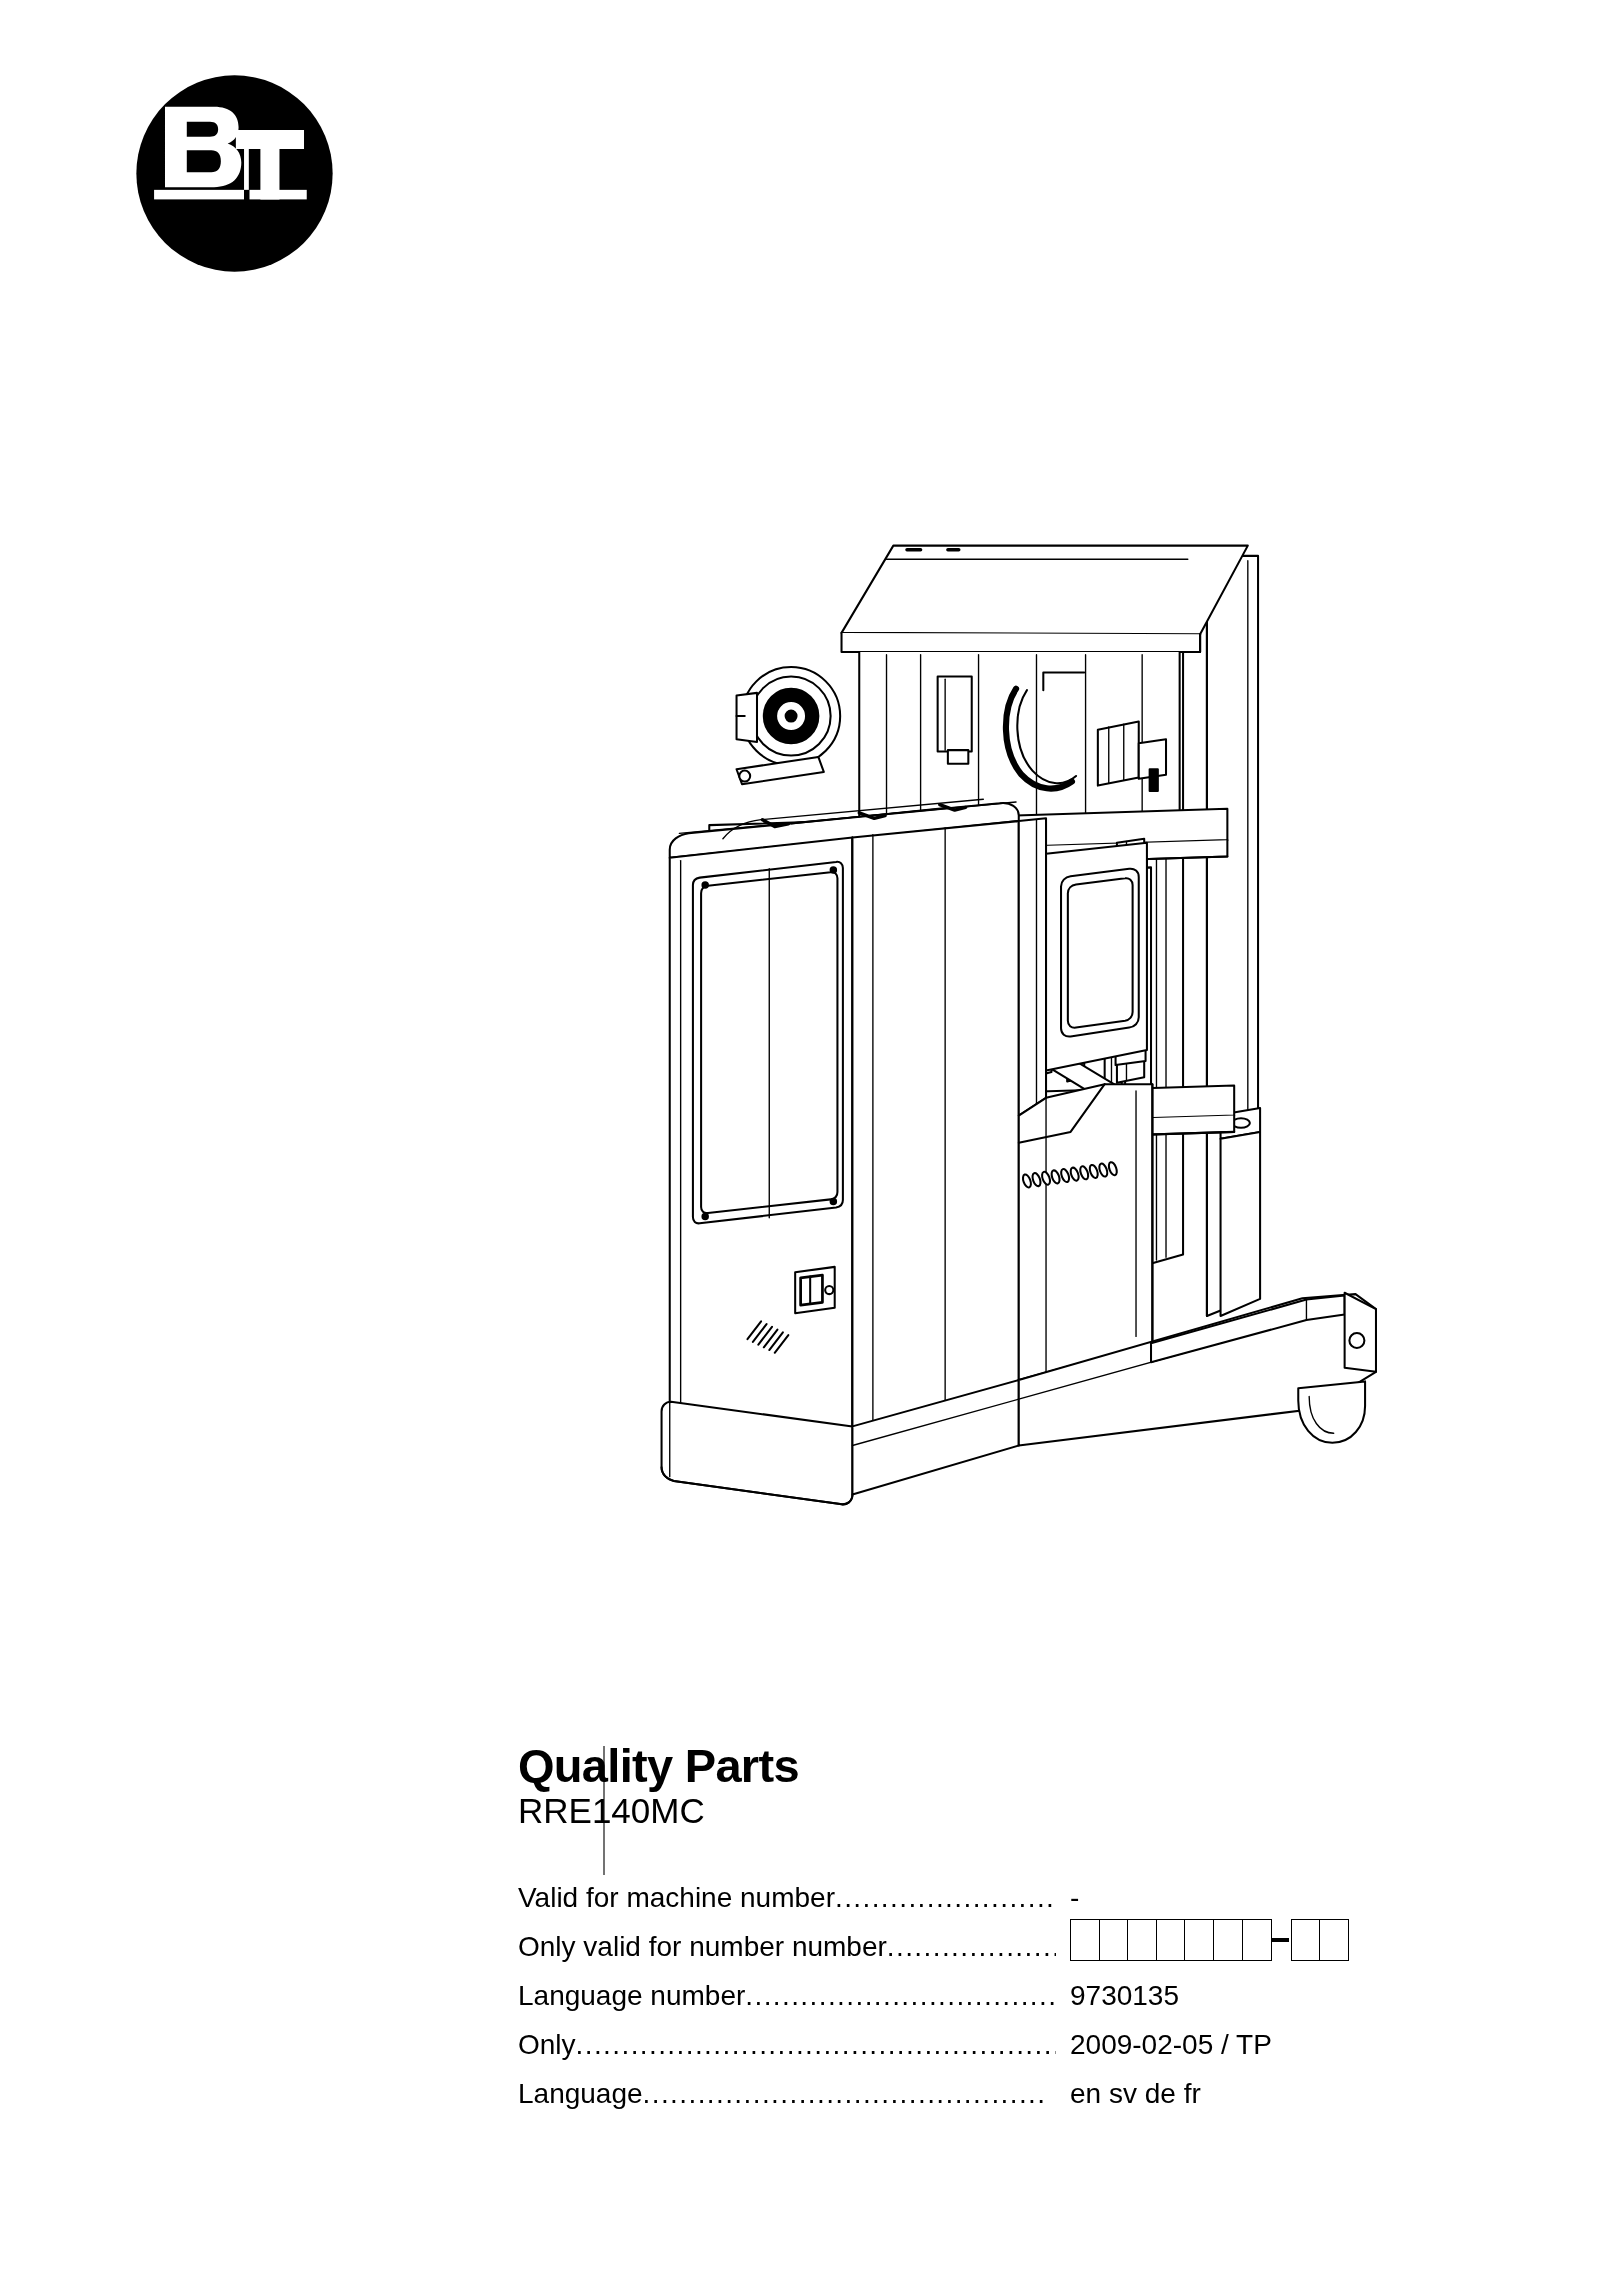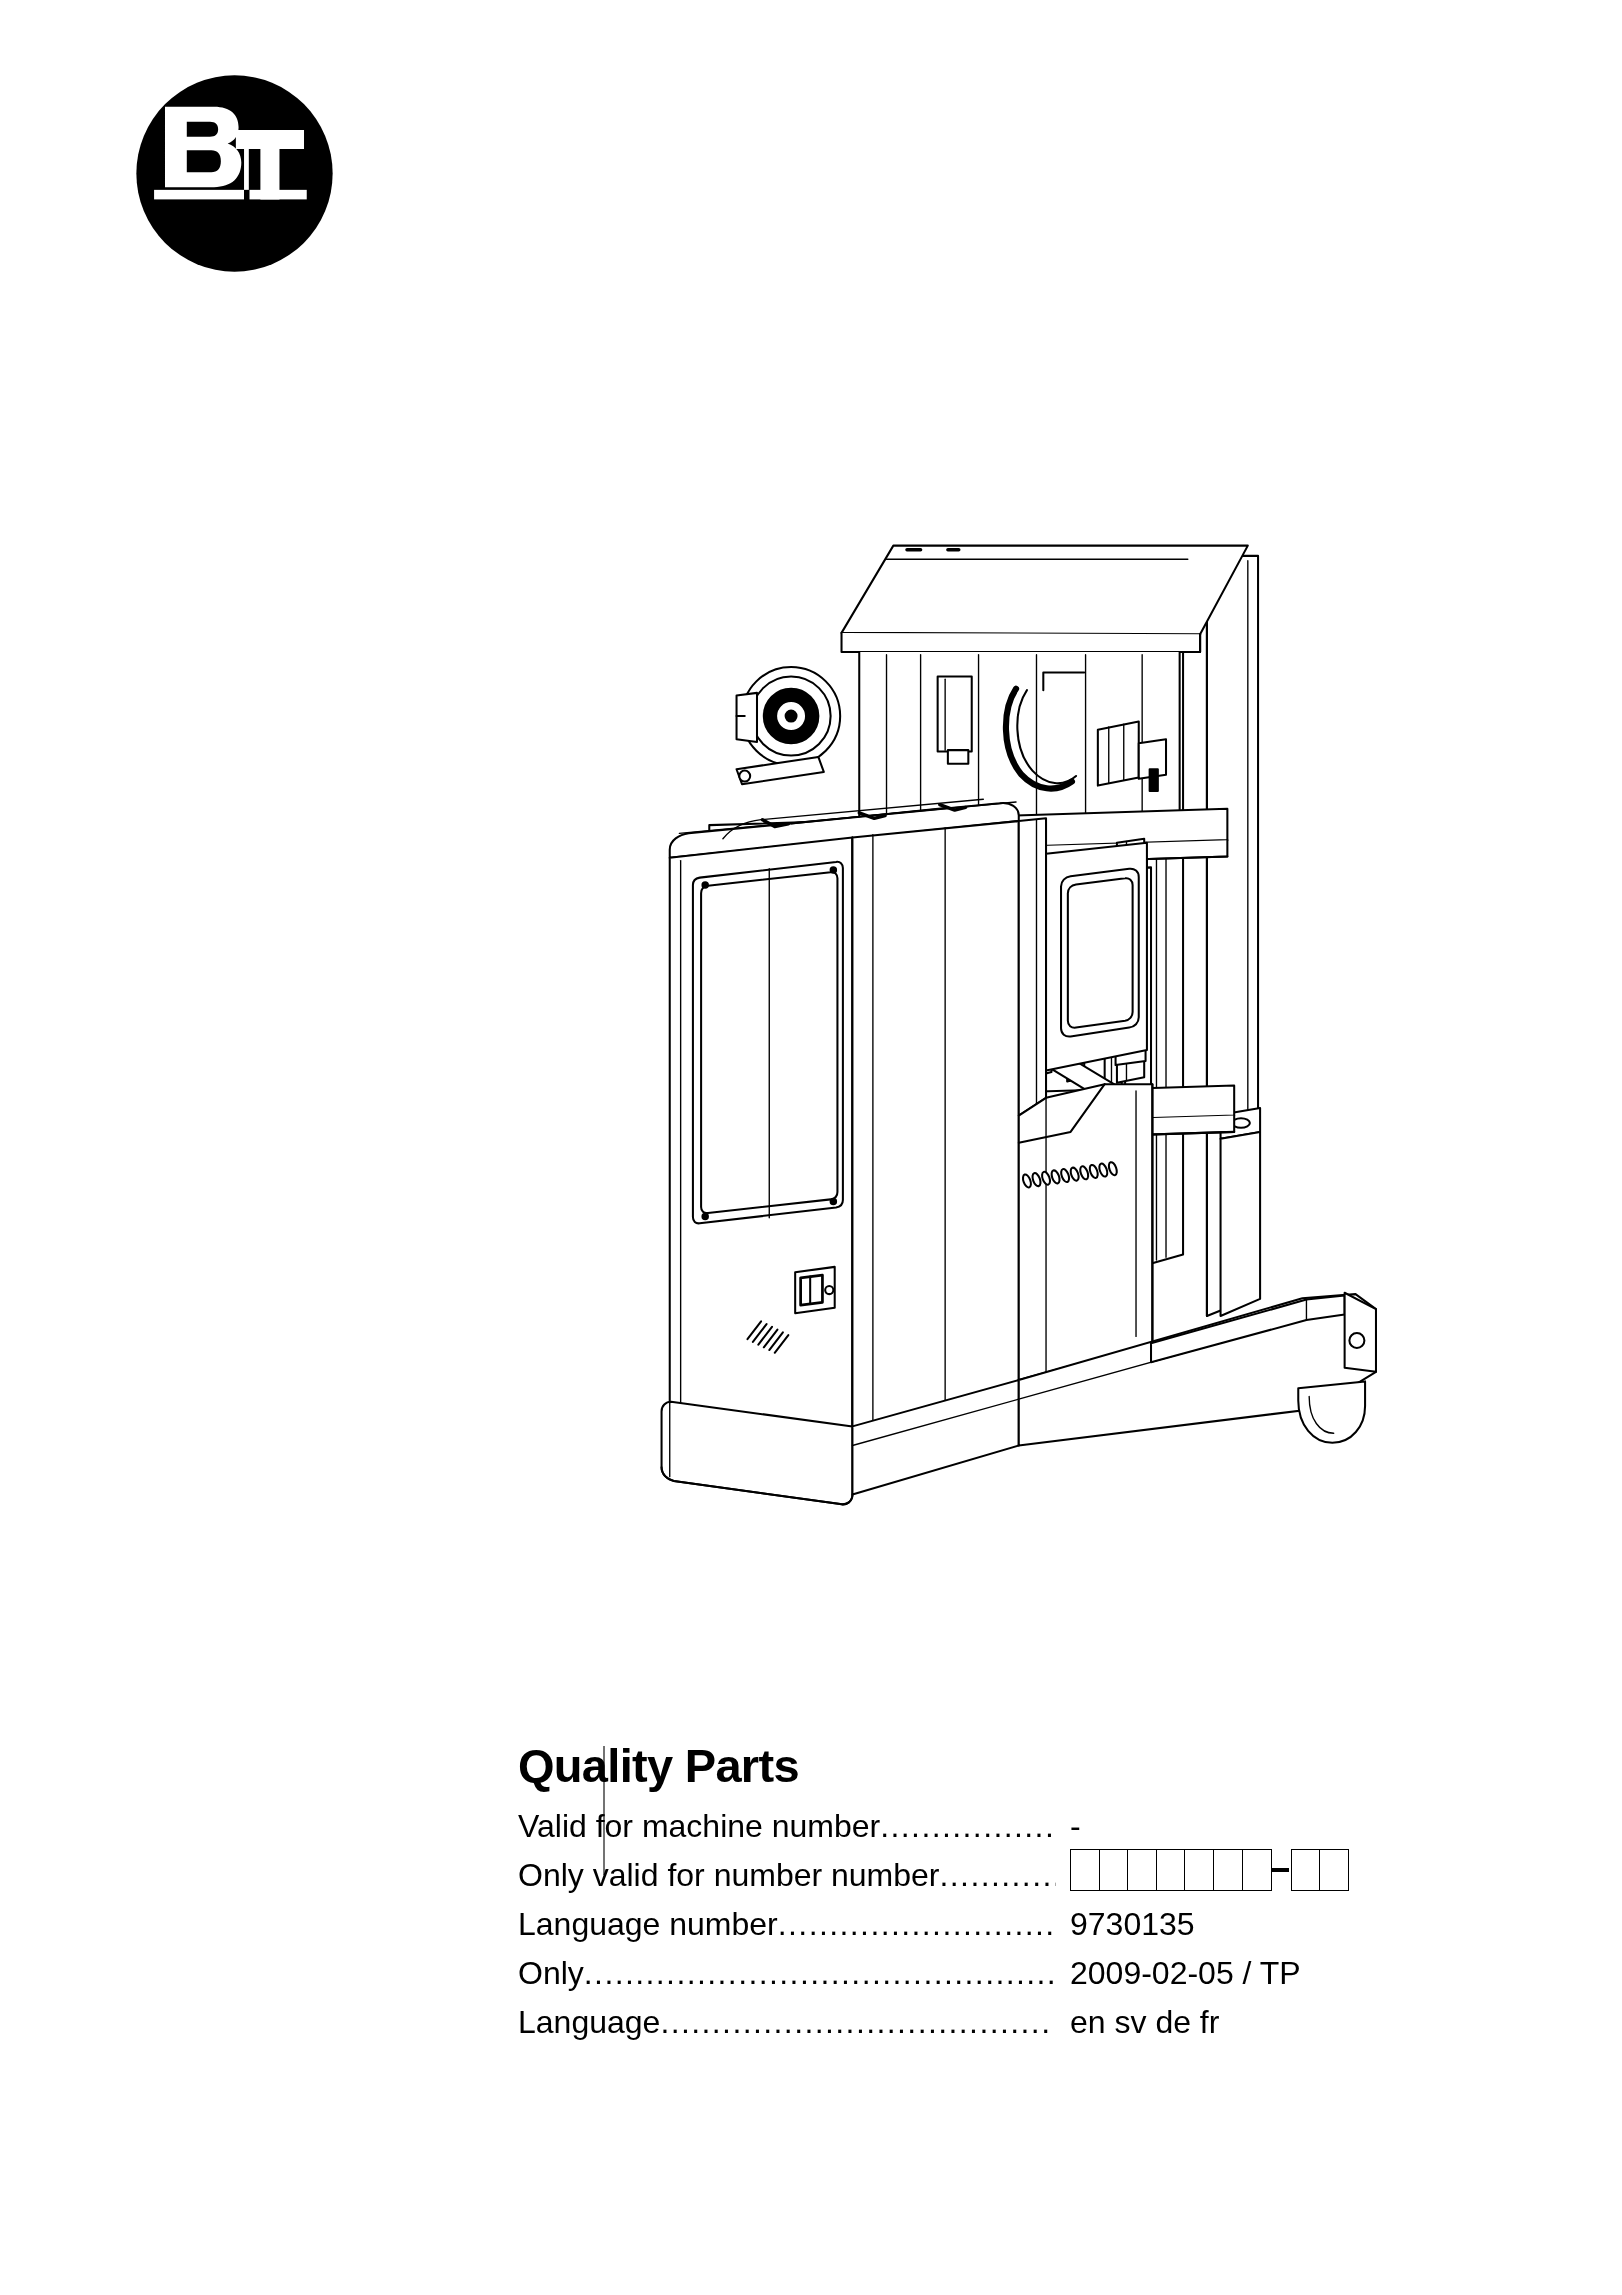--- a/index.html
+++ b/index.html
@@ -61,21 +61,21 @@
     font-size: 35px;
     font-weight: normal;
     line-height: 1.0;
     margin: 0 0 35px 0;
     white-space: nowrap;
   }
 
   .spec-row {
     display: flex;
     align-items: flex-end;
-    font-size: 32px;
+    font-size: 28px;
     line-height: 1.0;
     height: 49px;
     white-space: nowrap;
   }
   .spec-label {
     flex: 0 0 auto;
   }
   .spec-leader {
     flex: 1 1 auto;
     overflow: hidden;
@@ -334,20 +334,21 @@
                C 412 1428 420 1422 420 1412" stroke-width="3"></path>
 
     </svg>
   </div>
 
   <div id="artifact"></div>
 
   <div id="textblock">
 
     <div id="title">Quality Parts</div>
+    <div id="model">RRE140MC</div>
 
     <div class="spec-row">
       <span class="spec-label">Valid for machine number</span>
       <span class="spec-leader">....................................................</span>
       <span class="spec-value">-</span>
     </div>
 
     <div class="spec-row">
       <span class="spec-label">Only valid for number number</span>
       <span class="spec-leader">............................................</span>

